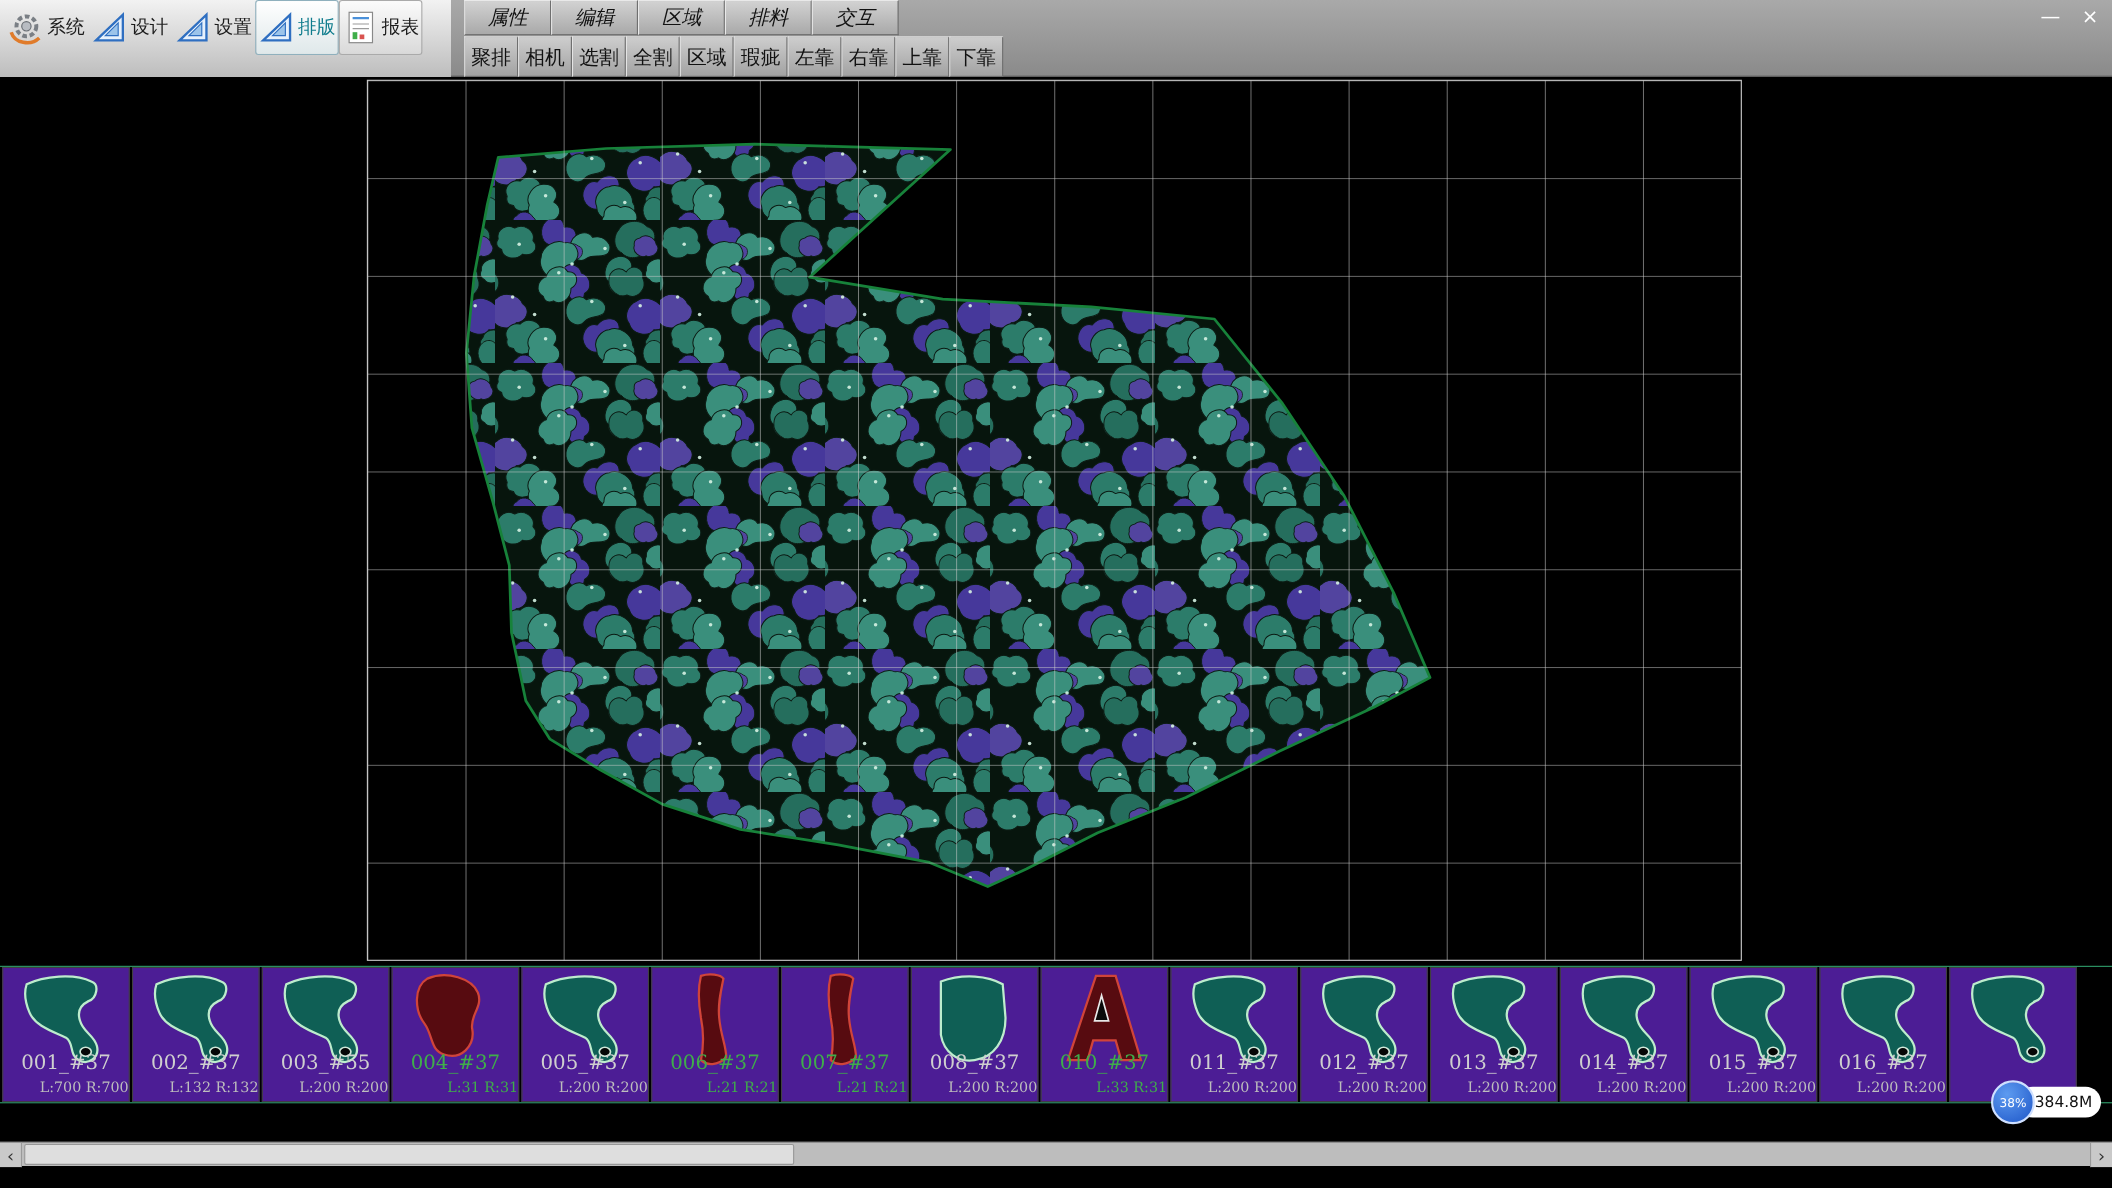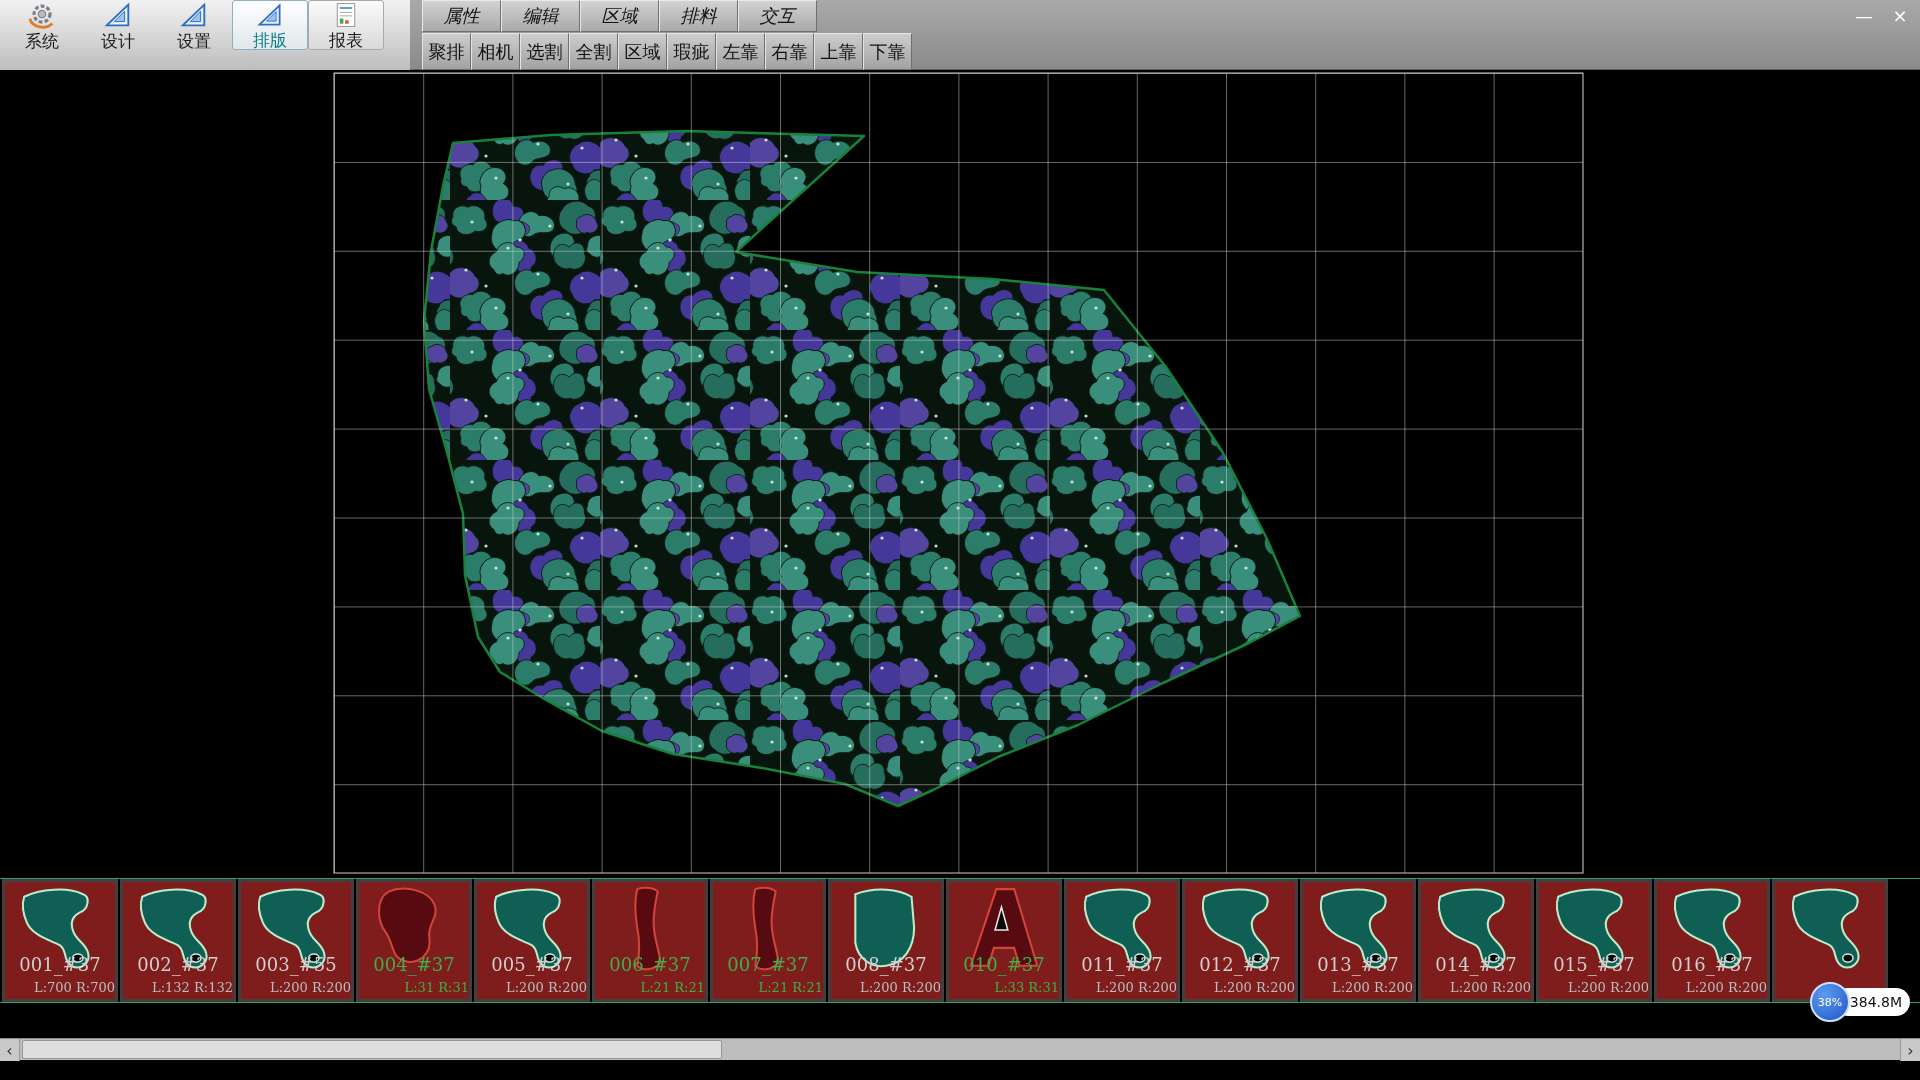--- a/index.html
+++ b/index.html
@@ -5,21 +5,21 @@
   * { margin:0; padding:0; box-sizing:border-box; }
   html,body { width:1920px; height:1080px; background:#000; overflow:hidden; }
   #app { position:relative; width:1920px; height:1080px; background:#000;
          font-family:"DejaVu Sans", sans-serif; }
 
   
   .topbar { position:absolute; left:0; top:0; width:1920px; height:70px;
             background:linear-gradient(180deg,#a9a9a9,#8a8a8a); border-bottom:1px solid #5f5f5f; }
   .icon-panel { position:absolute; left:0; top:0; width:410px; height:70px;
                 background:linear-gradient(180deg,#f2f2f2,#bdbdbd); display:flex; align-items:stretch; padding:0 4px; }
-  .navbtn { width:76px; height:50px; display:flex; flex-direction:column; align-items:center;
+  .navbtn { width:76px; height:50px; display:flex; flex-direction:row; align-items:center;
             justify-content:center; gap:2px; cursor:default; border-radius:3px; }
   .navbtn .nicon { width:34px; height:34px; }
   .navbtn .nlabel { font-size:17px; color:#1c1c1c; line-height:18px; }
   .navbtn.active { background:linear-gradient(180deg,#ffffff,#dfe8ea); border:1px solid #8fb0bd; }
   .navbtn.active .nlabel { color:#0d7b8c; }
   .navbtn.raised { background:linear-gradient(180deg,#fbfbfb,#d9d9d9); border:1px solid #aaa;text-align:center; }
 
   .menu-row1 { position:absolute; left:422px; top:0; height:32px; display:flex;font-style:italic; }
   .menutab { width:79px; height:32px; display:flex; align-items:center; justify-content:center;
              font-size:18px; color:#111; background:linear-gradient(180deg,#d2d2d2,#a9a9a9);
@@ -34,21 +34,21 @@
             color:#fff; font-size:18px; line-height:24px; }
 
   
   .canvas { position:absolute; left:0; top:70px; width:1920px; height:808px; background:#000; }
 
   
   .strip { position:absolute; left:0; top:878px; width:1920px; height:125px; background:#000;
            border-top:1px solid #2f9e6b; border-bottom:1px solid #2f9e6b;
            display:flex; overflow:hidden; padding-left:2px; }
   .pcell { position:relative; flex:0 0 116px; height:100%; margin-right:2px;
-           border:3px solid #404040; background:#7f1d1d; }
+           border:1px solid #404040; background:#4c1d95; }
   .pshape { position:absolute; left:50%; top:2px; transform:translateX(-50%); width:92px; height:92px; }
   .c-teal { color:#0f5f55; --ps:#bdeccd; }
   .c-red  { color:#570b10; --ps:#d0443a; }
   .pname { position:absolute; left:0; bottom:24px; width:100%; text-align:center; z-index:2;
            font-family:"DejaVu Serif", serif; font-size:18px; color:#cfcfcf; }
   .plr   { position:absolute; left:0; bottom:4px; width:100%; text-align:right; z-index:2;
            font-family:"DejaVu Serif", serif; font-size:13px; color:#bdbdbd; }
   .t-green .pname, .t-green .plr { color:#3fae4a; }
 
   

